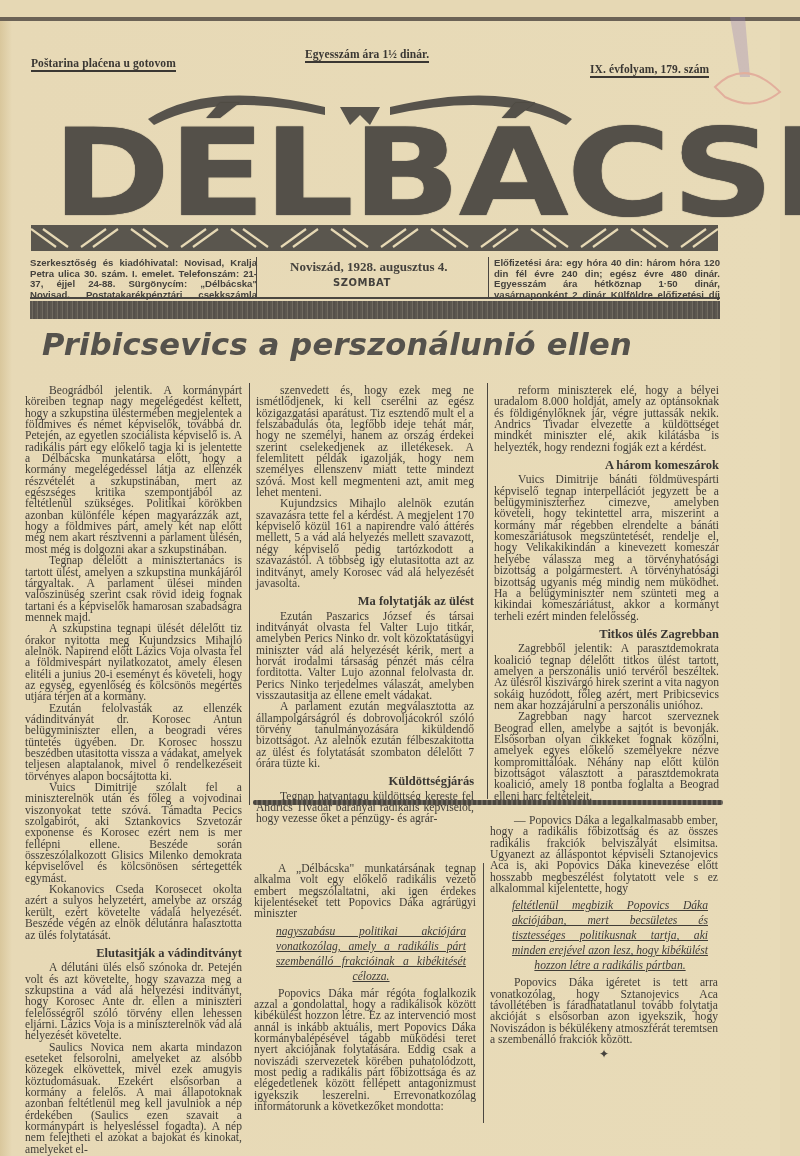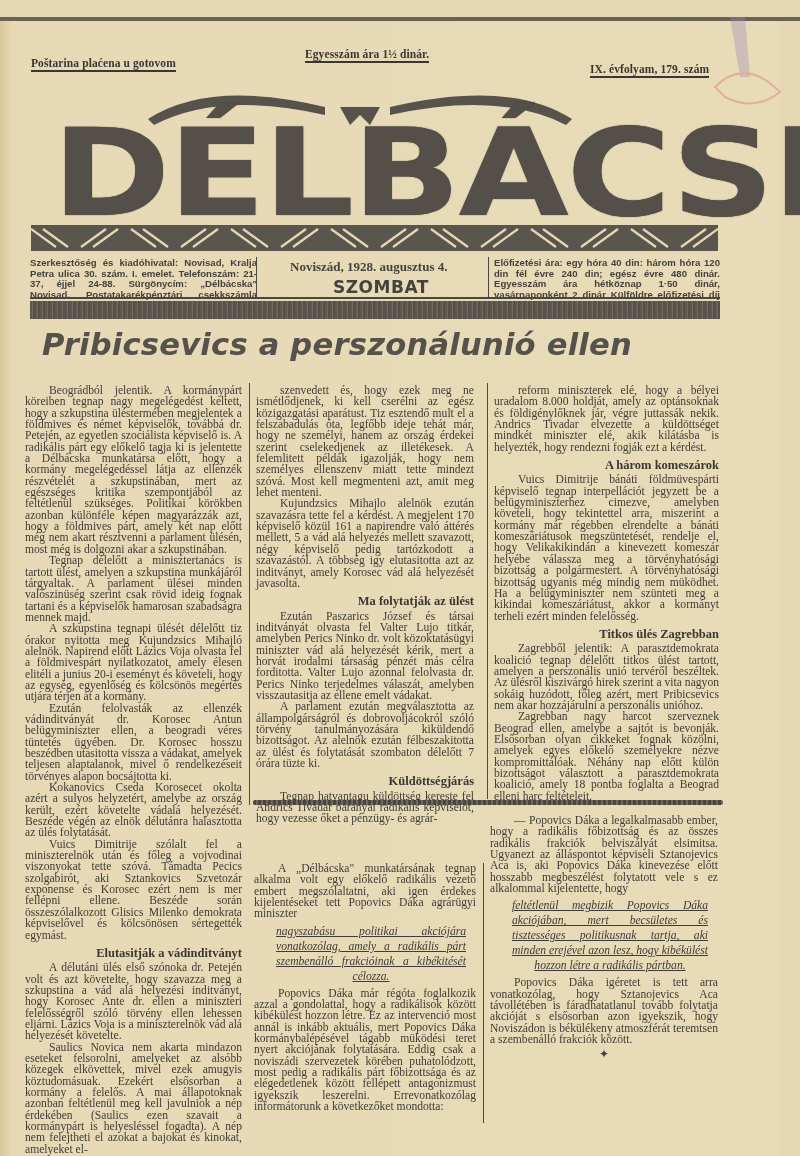--- a/index.html
+++ b/index.html
@@ -31,21 +31,21 @@
     font-size: 122px; line-height: 122px; color: #545049;
     letter-spacing: -2px; transform: scaleX(1.17); transform-origin: left top;
     text-shadow: 0 0 1px #3f3b35;
   }
   .zigzag { position: absolute; left: 31px; top: 208px; width: 687px; height: 26px; }
 
   
   .info { position: absolute; top: 241px; height: 40px; font-size: 9.6px; line-height: 10.5px; font-weight: bold; color: #45423d; font-family: "Liberation Sans", sans-serif; }
   .info-left { left: 30px; width: 227px; text-align: justify; }
   .info-mid-date { position: absolute; left: 290px; top: 242px; font-size: 13px; font-weight: bold; color: #45423d; }
-  .info-mid-day { position: absolute; left: 333px; top: 260px; font-size: 17px; font-weight: bold; color: #45423d; font-family: "DejaVu Sans", sans-serif; letter-spacing: 0.5px; }
+  .info-mid-day { position: absolute; left: 333px; top: 260px; font-size: 10px; font-weight: bold; color: #45423d; font-family: "DejaVu Sans", sans-serif; letter-spacing: 0.5px; }
   .info-right { left: 494px; width: 226px; text-align: justify; }
   .vline { position: absolute; width: 1px; background: #4a4640; }
   .hline { position: absolute; height: 2px; background: #4a4640; }
   .heavybar { position: absolute; left: 30px; top: 284px; width: 690px; height: 18px;
     background: repeating-linear-gradient(90deg, #5c574f 0 2px, #706a60 2px 3px, #55504a 3px 5px); }
 
   
   .h1 {
     position: absolute; left: 42px; top: 310px; width: 700px;
     font-family: "DejaVu Sans", sans-serif; font-weight: bold; font-style: italic;
@@ -124,22 +124,22 @@
   <div class="hline" style="left:30px;top:280px;width:690px"></div>
   <div class="heavybar"></div>
 
   <div class="h1">Pribicsevics a perszonálunió ellen</div>
 
   <div class="col col1">
     <p>Beográdból jelentik. A kormánypárt köreiben tegnap nagy megelégedést keltett, hogy a szkupstina üléstermében megjelentek a földmives és német képviselők, továbbá dr. Petején, az egyetlen szociálista képviselő is. A radikális párt egy előkelő tagja ki is jelentette a Délbácska munkatársa előtt, hogy a kormány megelégedéssel látja az ellenzék részvételét a szkupstinában, mert az egészséges kritika szempontjából az feltétlenül szükséges. Politikai körökben azonban különféle képen magyarázzák azt, hogy a földmives párt, amely két nap előtt még nem akart résztvenni a parlament ülésén, most még is dolgozni akar a szkupstinában.</p>
     <p>Tegnap délelőtt a minisztertanács is tartott ülést, amelyen a szkupstina munkájáról tárgyaltak. A parlament ülései minden valószinüség szerint csak rövid ideig fognak tartani és a képviselők hamarosan szabadságra mennek majd.</p>
     <p>A szkupstina tegnapi ülését délelőtt tiz órakor nyitotta meg Kujundzsics Mihajló alelnök. Napirend előtt Lázics Voja olvasta fel a földmivespárt nyilatkozatot, amely élesen elitéli a junius 20-i eseményt és követeli, hogy az egység, egyenlőség és kölcsönös megértés utjára térjen át a kormány.</p>
     <p>Ezután felolvasták az ellenzék vádinditványát dr. Korosec Antun belügyminiszter ellen, a beogradi véres tüntetés ügyében. Dr. Korosec hosszu beszédben utasitotta vissza a vádakat, amelyek teljesen alaptalanok, mivel ő rendelkezéseit törvényes alapon bocsájtotta ki.</p>
+    <p>Vuics Dimitrije szólalt fel a miniszterelnök után és főleg a vojvodinai viszonyokat tette szóvá. Támadta Pecics szolgabirót, aki Sztankovics Szvetozár exponense és Korosec ezért nem is mer fellépni ellene. Beszéde során összeszólalkozott Glisics Milenko demokrata képviselővel és kölcsönösen sértegették egymást.</p>
     <p>Kokanovics Cseda Korosecet okolta azért a sulyos helyzetért, amelybe az ország került, ezért követelte vádalá helyezését. Beszéde végén az elnök délutánra halasztotta az ülés folytatását.</p>
-    <p>Vuics Dimitrije szólalt fel a miniszterelnök után és főleg a vojvodinai viszonyokat tette szóvá. Támadta Pecics szolgabirót, aki Sztankovics Szvetozár exponense és Korosec ezért nem is mer fellépni ellene. Beszéde során összeszólalkozott Glisics Milenko demokrata képviselővel és kölcsönösen sértegették egymást.</p>
     <h3>Elutasitják a vádinditványt</h3>
     <p>A délutáni ülés első szónoka dr. Petején volt és azt követelte, hogy szavazza meg a szkupstina a vád alá helyezési inditványt, hogy Korosec Ante dr. ellen a miniszteri felelősségről szóló törvény ellen lehessen eljárni. Lázics Voja is a miniszterelnök vád alá helyezését követelte.</p>
     <p>Saulics Novica nem akarta mindazon eseteket felsorolni, amelyeket az alsóbb közegek elkövettek, mivel ezek amugyis köztudomásuak. Ezekért elsősorban a kormány a felelős. A mai állapotoknak azonban feltétlenül meg kell javulniok a nép érdekében (Saulics ezen szavait a kormánypárt is helyesléssel fogadta). A nép nem felejtheti el azokat a bajokat és kinokat, amelyeket el-</p>
   </div>
   <div class="vline" style="left:249px;top:366px;height:422px"></div>
 
   <div class="col col2">
     <p>szenvedett és, hogy ezek meg ne ismétlődjenek, ki kell cserélni az egész közigazgatási aparátust. Tiz esztendő mult el a felszabadulás óta, legfőbb ideje tehát már, hogy ne személyi, hanem az ország érdekei szerint cselekedjenek az illetékesek. A felemlitett példák igazolják, hogy nem személyes ellenszenv miatt tette mindezt szóvá. Most kell megmenteni azt, amit meg lehet menteni.</p>
     <p>Kujundzsics Mihajlo alelnök ezután szavazásra tette fel a kérdést. A megjelent 170 képviselő közül 161 a napirendre való áttérés mellett, 5 a vád alá helyezés mellett szavazott, négy képviselő pedig tartózkodott a szavazástól. A többség igy elutasitotta azt az inditványt, amely Korosec vád alá helyezését javasolta.</p>
     <h3>Ma folytatják az ülést</h3>

